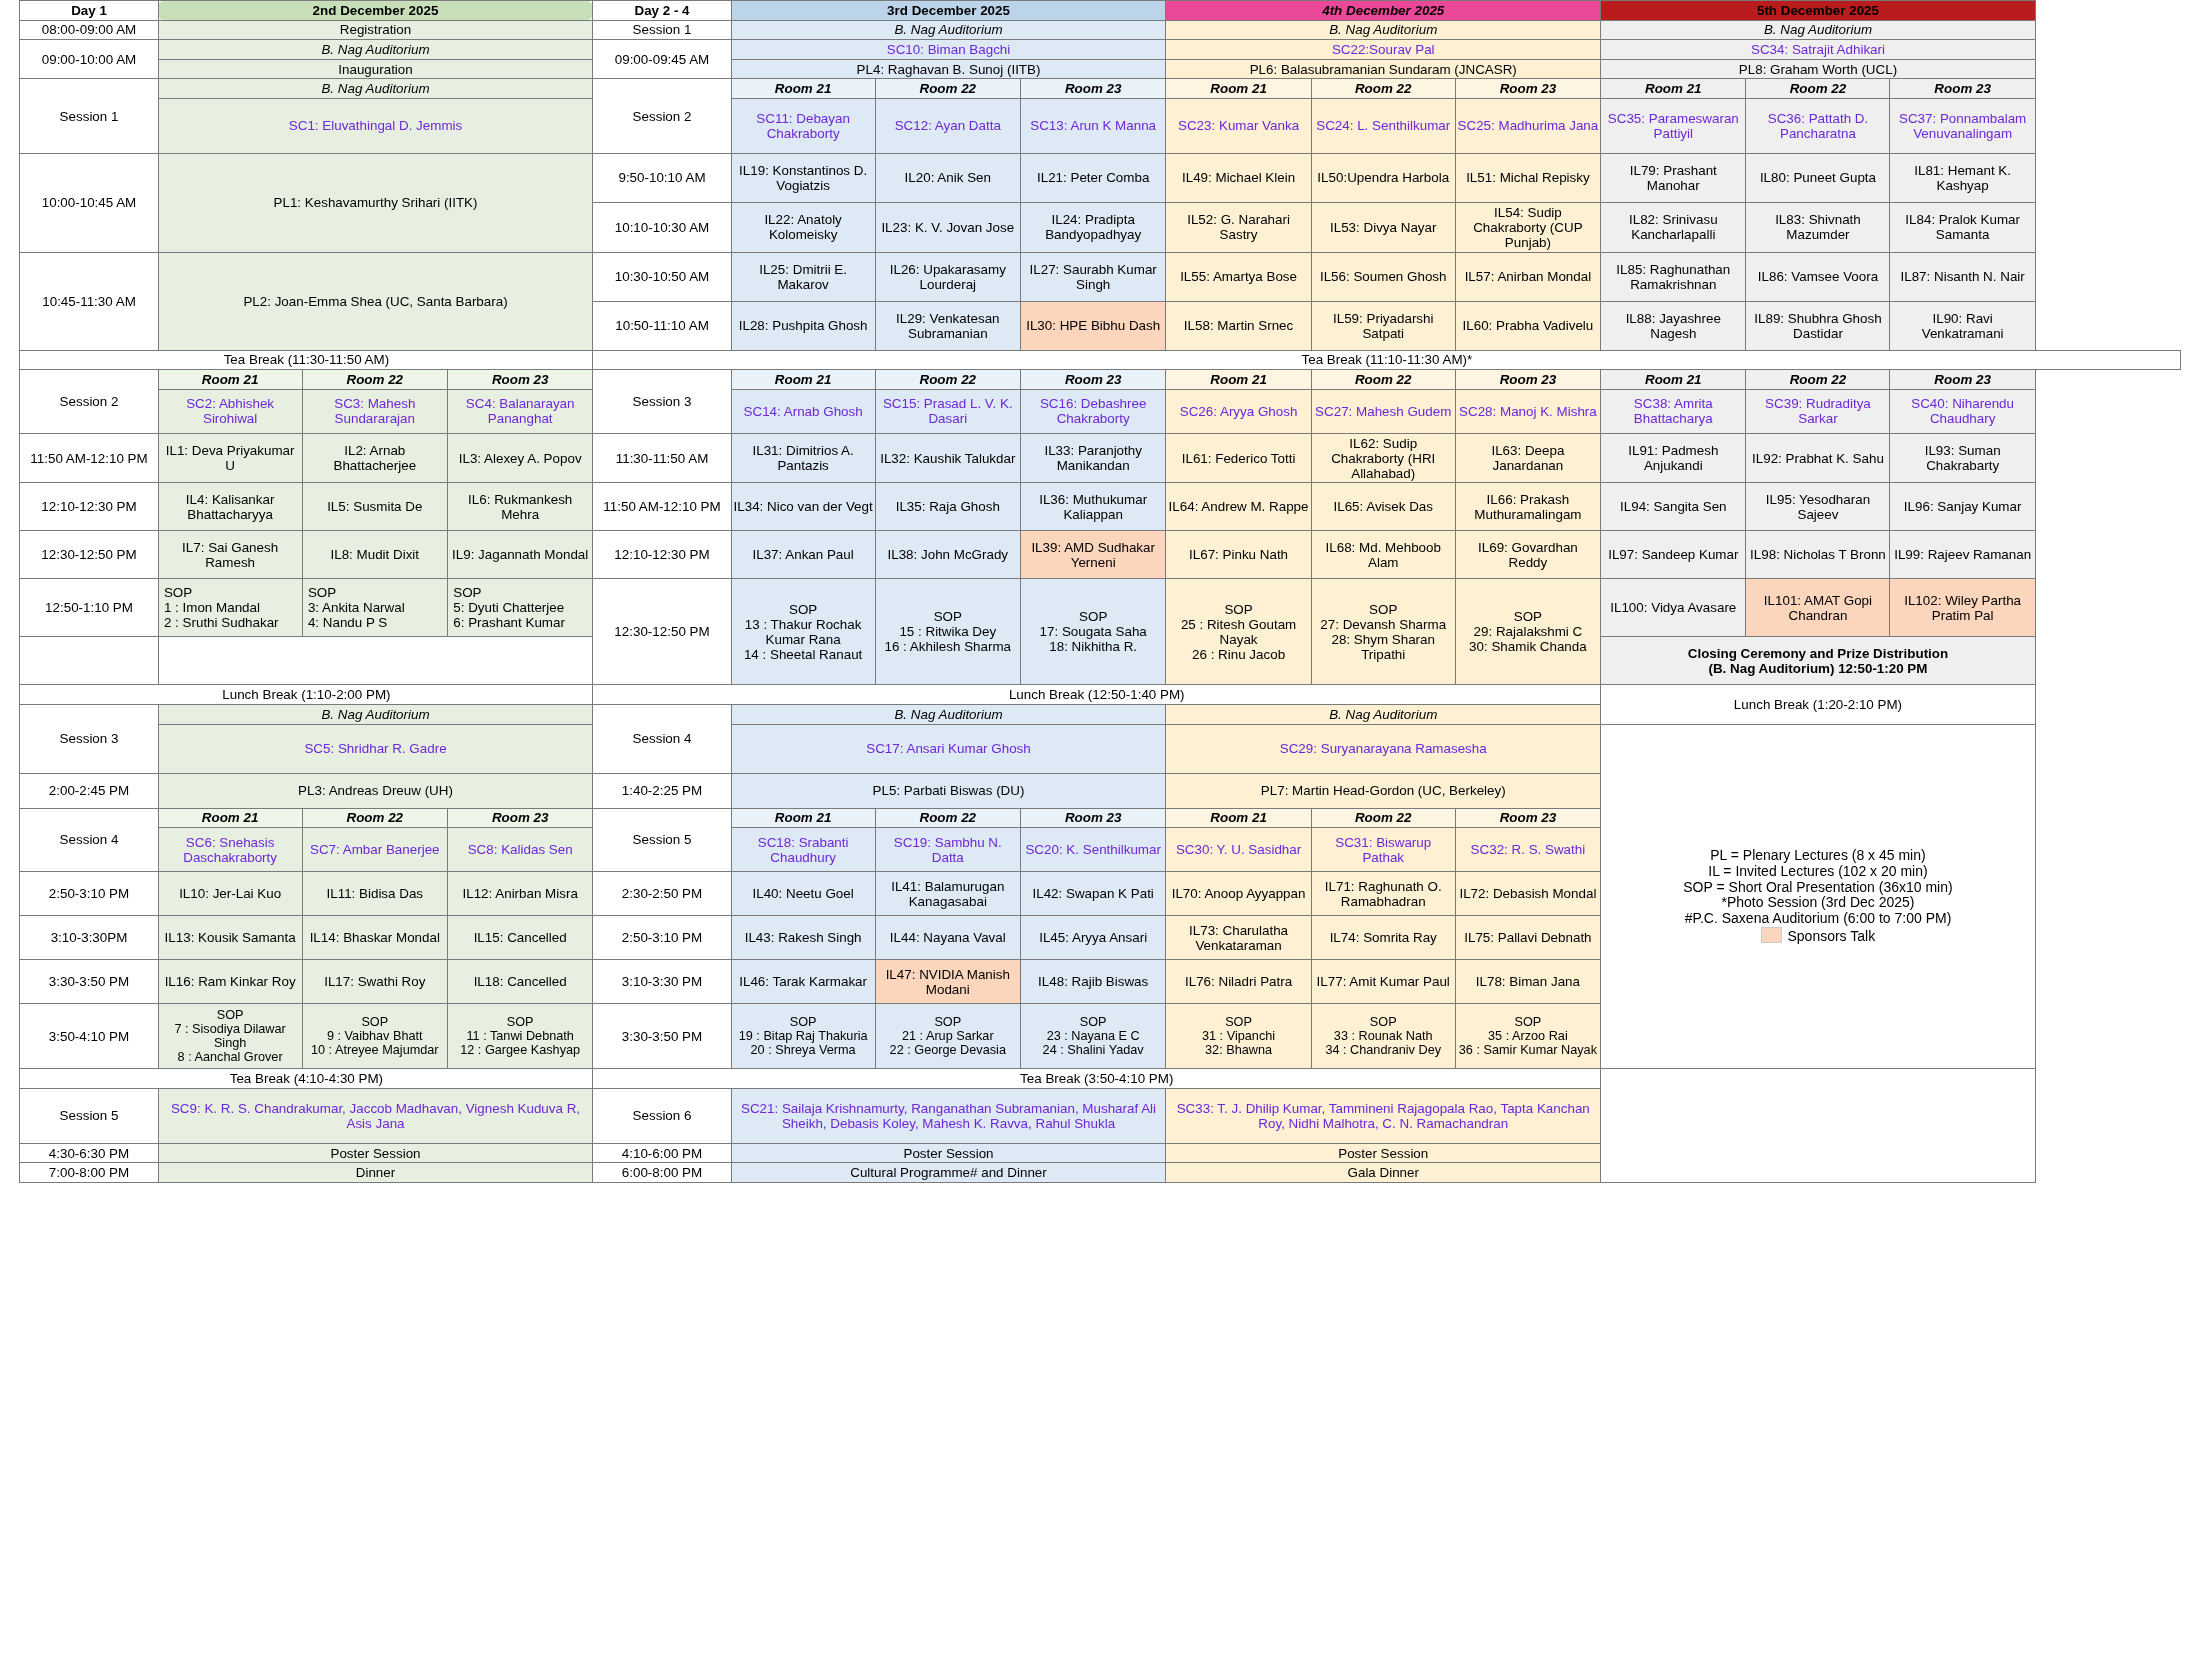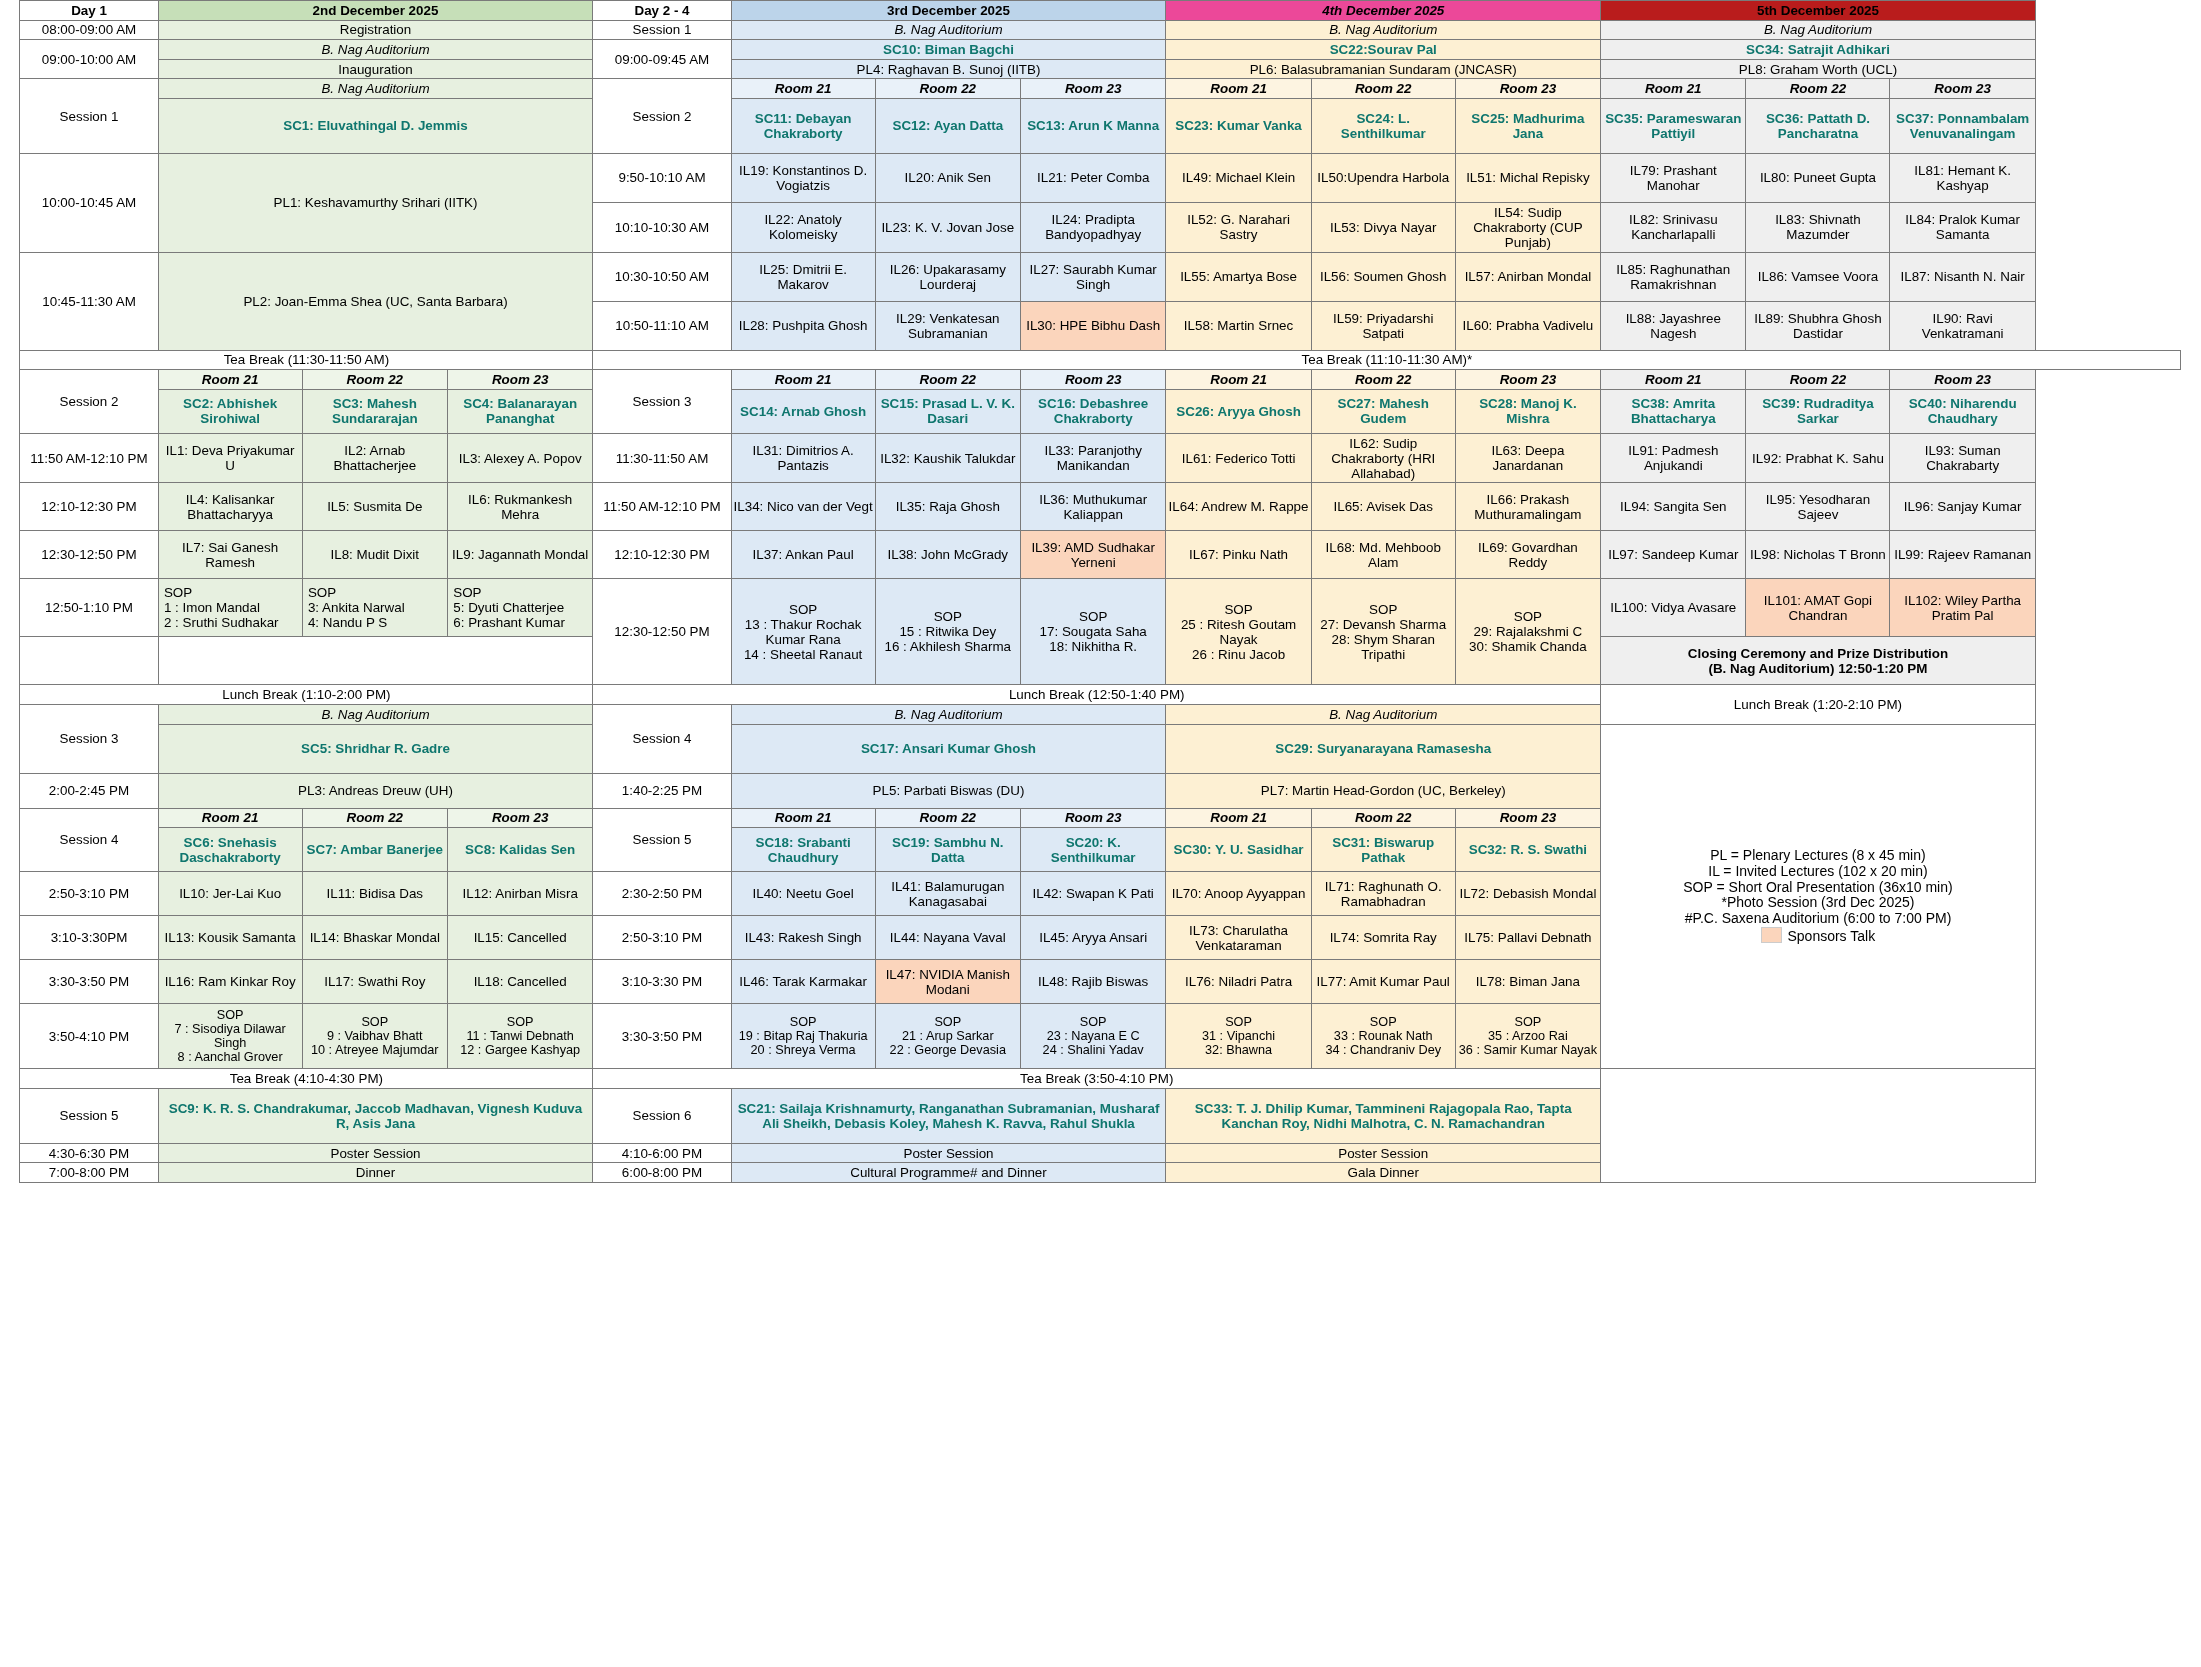--- a/index.html
+++ b/index.html
@@ -4,24 +4,24 @@
 <style>
   html,body{margin:0;padding:0;background:#ffffff;}
   body{width:2201px;height:1667px;font-family:"Liberation Sans",sans-serif;color:#000;}
   .page{width:2201px;height:1667px;position:relative;box-sizing:border-box;padding:0 19.4px;}
   h1.title{text-align:center;color:#e8000d;font-size:43px;font-weight:bold;margin:32px 0 19.4px 0;letter-spacing:0.2px;}
   h1.title sup{font-size:23px;}
   table.sched{border-collapse:collapse;table-layout:fixed;width:2162px;font-size:13.4px;}
   table.sched td{border:0.9px solid #7a7a7a;padding:1.8px 1.8px;text-align:center;vertical-align:middle;line-height:1.12;}
   .hdr{font-weight:bold;}
   .it{font-style:italic;}
-  .red{color:#0f766e;font-weight:bold;}
+  .red{color:#6d28d9;font-weight:normal;}
   .b{font-weight:bold;}
   
-  .g-hdr{background:#c6dfb8;font-weight:bold;}
+  .g-hdr{background:#c6dfb8;font-weight:bold;border-radius:6px;}
   .g-l{background:#e7f0e0;}
   .g-ll{background:#eef5e9;}
   .b-hdr{background:#bcd4ea;font-weight:bold;}
   .b-l{background:#dde9f5;}
   .b-ll{background:#e9f1f9;}
   .y-hdr{background:#ec4899;font-weight:bold;font-style:italic;}
   .y-l{background:#fdf0d3;}
   .y-ll{background:#fdf4e1;}
   .gr-hdr{background:#b91c1c;font-weight:bold;}
   .gr-l{background:#efefef;}

